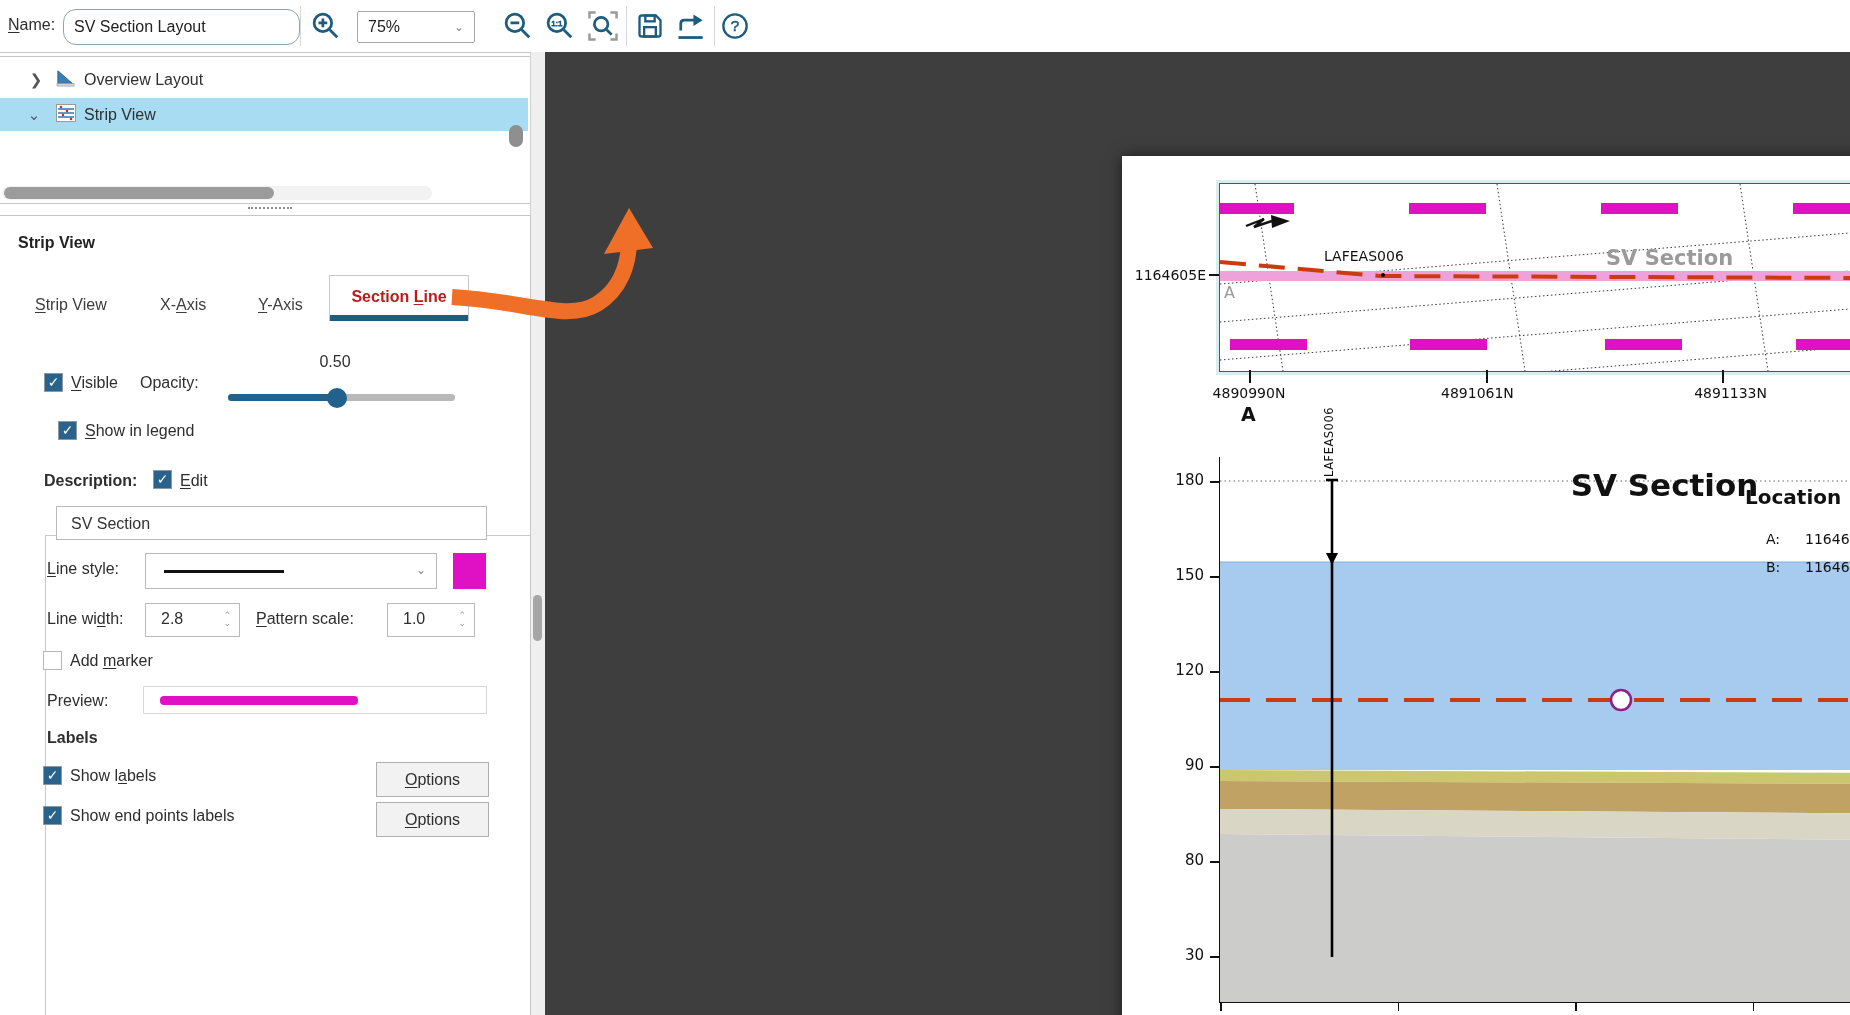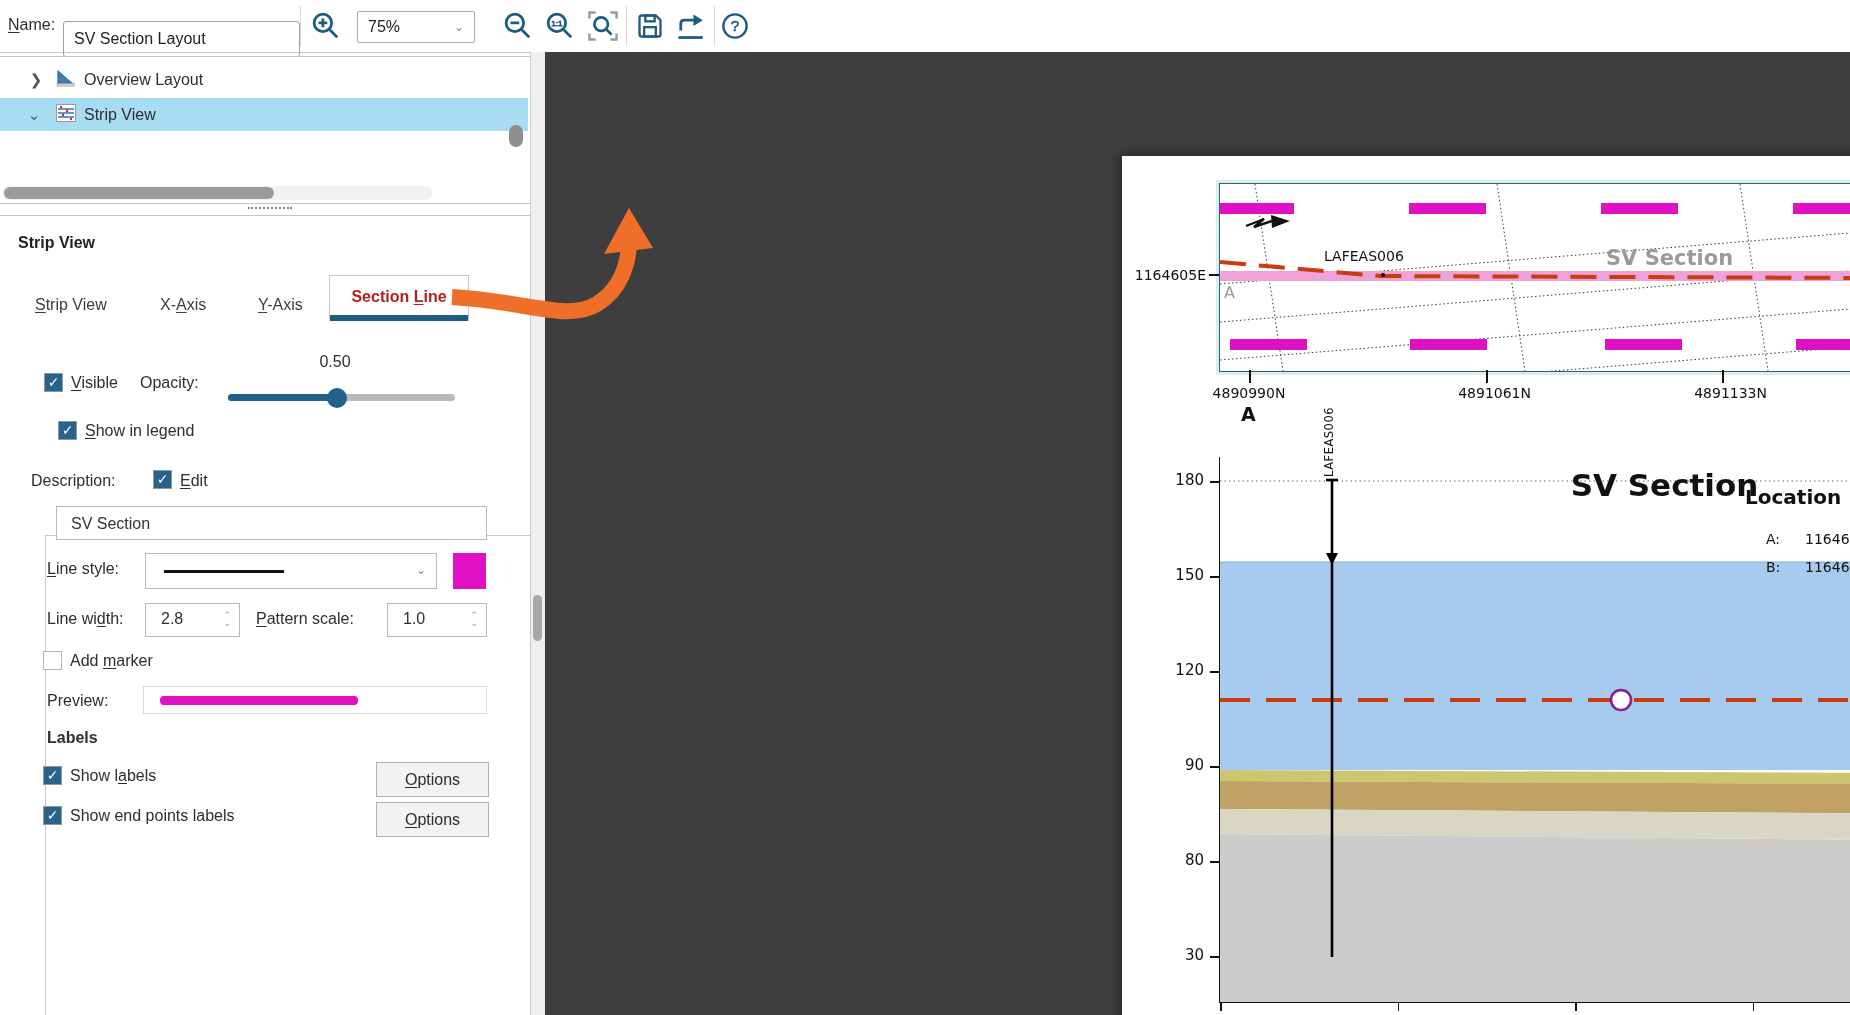--- a/index.html
+++ b/index.html
@@ -52,21 +52,21 @@
   .sec-ytick{font-size:15px;text-align:right;width:40px;}
   .welllab{writing-mode:vertical-rl;transform:rotate(180deg);font-size:11.5px;letter-spacing:.5px;}
 </style>
 </head>
 <body>
 
 <div class="app">
 
   <div class="abs toolbar">
     <div class="abs lbl" style="left:8px;top:16px;"><u>N</u>ame:</div>
-    <div class="abs tb-input" style="left:63px;top:21px;width:215px;height:34px;line-height:34px;">SV Section Layout</div>
+    <div class="abs tb-input" style="left:63px;top:9px;width:215px;height:34px;line-height:34px;border-radius:13px;">SV Section Layout</div>
     <div class="abs tb-sep" style="left:300px;"></div>
     <div class="abs icnbtn" style="left:308px;top:10px;width:36px;height:32px;">
       <svg width="30" height="30" viewBox="0 0 24 24" fill="none" stroke="#1d5c7e" stroke-width="2.2">
         <circle cx="9.5" cy="9.5" r="7"></circle>
           <line x1="15" y1="15" x2="21" y2="21"></line>
           <line x1="6" y1="9.5" x2="13" y2="9.5"></line>
           <line x1="9.5" y1="6" x2="9.5" y2="13"></line>
         </svg>
     </div>
     <div class="abs tb-select" style="left:357px;top:11px;width:118px;height:32px;box-sizing:border-box;">
@@ -176,39 +176,39 @@
     <div class="abs lbl" style="left:71px;top:158px;"><u>V</u>isible</div>
     <div class="abs lbl" style="left:140px;top:158px;">Opacity:</div>
     <div class="abs lbl" style="left:300px;top:137px;width:70px;text-align:center;">0.50</div>
     <div class="abs" style="left:228px;top:178px;width:227px;height:7px;background:#b9b9b9;border-radius:4px;"></div>
     <div class="abs" style="left:228px;top:178px;width:109px;height:7px;background:#21618c;border-radius:4px;"></div>
     <div class="abs" style="left:327px;top:172px;width:20px;height:20px;background:#21618c;border-radius:50%;"></div>
 
     <div class="abs cb" style="left:58px;top:205px;">✓</div>
     <div class="abs lbl" style="left:85px;top:206px;"><u>S</u>how in legend</div>
 
-    <div class="abs lbl" style="left:31px;top:256px;">Description:</div>
+    <div class="abs lbl" style="left:44px;top:256px;font-weight:bold;">Description:</div>
     <div class="abs cb" style="left:153px;top:254px;">✓</div>
     <div class="abs lbl" style="left:180px;top:256px;"><u>E</u>dit</div>
     <div class="abs field" style="left:56px;top:290px;width:431px;height:34px;line-height:34px;padding:0 14px;font-size:16px;">SV Section</div>
 
     <div class="abs lbl" style="left:47px;top:344px;"><u>L</u>ine style:</div>
     <div class="abs field" style="left:145px;top:337px;width:292px;height:36px;">
       <div class="abs" style="left:18px;top:16px;width:120px;height:3px;background:#111;"></div>
       <div class="abs" style="right:10px;top:9px;color:#8a8a8a;font-size:12px;">⌄</div>
     </div>
     <div class="abs" style="left: 453px; top: 337px; width: 33px; height: 36px; background: rgb(224, 17, 196);"></div>
 
     <div class="abs lbl" style="left:47px;top:394px;">Line wi<u>d</u>th:</div>
     <div class="abs field" style="left:145px;top:387px;width:95px;height:34px;">
       <span class="abs lbl" style="left:15px;top:6px;">2.8</span>
       <span class="abs spin" style="right:8px;top:7px;">⌃<br>⌄</span>
     </div>
     <div class="abs lbl" style="left:256px;top:394px;"><u>P</u>attern scale:</div>
-    <div class="abs field" style="left:387px;top:387px;width:100px;height:34px;">
+    <div class="abs field" style="left:387px;top:387px;width:88px;height:34px;">
       <span class="abs lbl" style="left:15px;top:6px;">1.0</span>
       <span class="abs spin" style="right:8px;top:7px;">⌃<br>⌄</span>
     </div>
 
     <div class="abs cb un" style="left:43px;top:435px;"></div>
     <div class="abs lbl" style="left:70px;top:436px;">Add <u>m</u>arker</div>
 
     <div class="abs lbl" style="left:47px;top:476px;">Preview:</div>
     <div class="abs field" style="left:143px;top:470px;width:344px;height:28px;border-color:#d9d9d9;">
       <div class="abs" style="left: 16px; top: 9px; width: 198px; height: 9px; border-radius: 4px; background: rgb(224, 17, 196);"></div>
@@ -274,21 +274,21 @@
 
         <div class="abs gray" style="left:4px;top:99px;font-size:16px;">A</div>
 
       </div>
       <div class="abs ticktxt" style="left:8px;top:111px;width:76px;text-align:right;">1164605E</div>
       <div class="abs" style="left:87px;top:118px;width:10px;height:1.5px;background:#111;"></div>
       <div id="mapxlabels">
           <div style="position:absolute;left:127px;top:214px;width:1.5px;height:13px;background:#111;"></div>
           <div class="ticktxt" style="position:absolute;left:82px;top:229px;width:90px;text-align:center;">4890990N</div>
           <div style="position:absolute;left:364px;top:214px;width:1.5px;height:13px;background:#111;"></div>
-          <div class="ticktxt" style="position:absolute;left:319px;top:229px;width:90px;text-align:right;">4891061N</div>
+          <div class="ticktxt" style="position:absolute;left:319px;top:229px;width:90px;text-align:left;">4891061N</div>
           <div style="position:absolute;left:600px;top:214px;width:1.5px;height:13px;background:#111;"></div>
           <div class="ticktxt" style="position:absolute;left:555px;top:229px;width:90px;text-align:right;">4891133N</div>
         </div>
       <div class="abs" style="left:119px;top:247px;font-size:19px;font-weight:bold;">A</div>
 
       <div class="abs" style="left:97px;top:301px;width:889px;height:545px;border-left:1.5px solid #111;border-bottom:1.5px solid #111;overflow:visible;">
         <svg class="abs" style="left:0;top:0;" width="889" height="545">
           <rect id="waterRect" x="0" y="105" width="889" height="208" fill="#a6cbef"></rect>
           <polygon id="clayPoly" points="0,313 889,317 889,328 0,324" fill="#ccc66e"></polygon>
           <polygon id="siltPoly" points="0,324 889,328 889,358 0,352" fill="#c0a264"></polygon>

